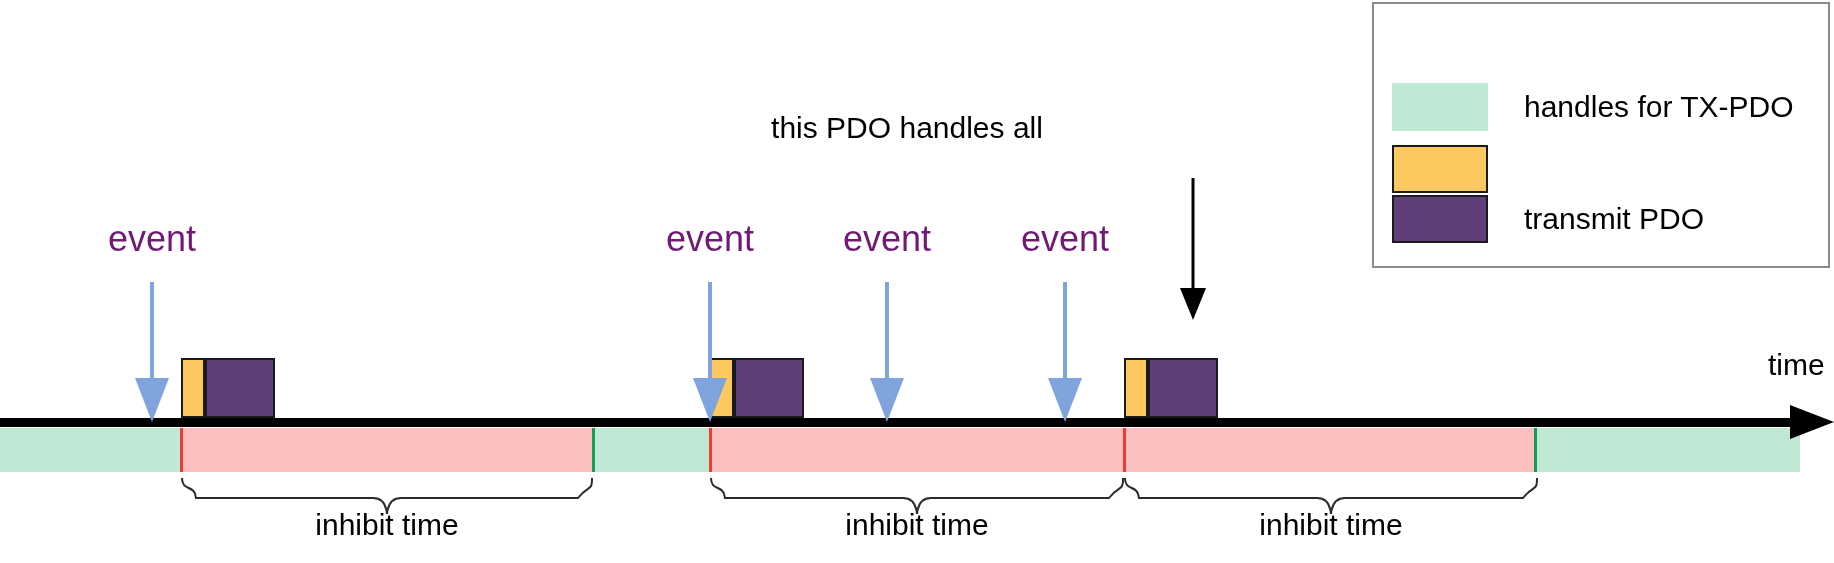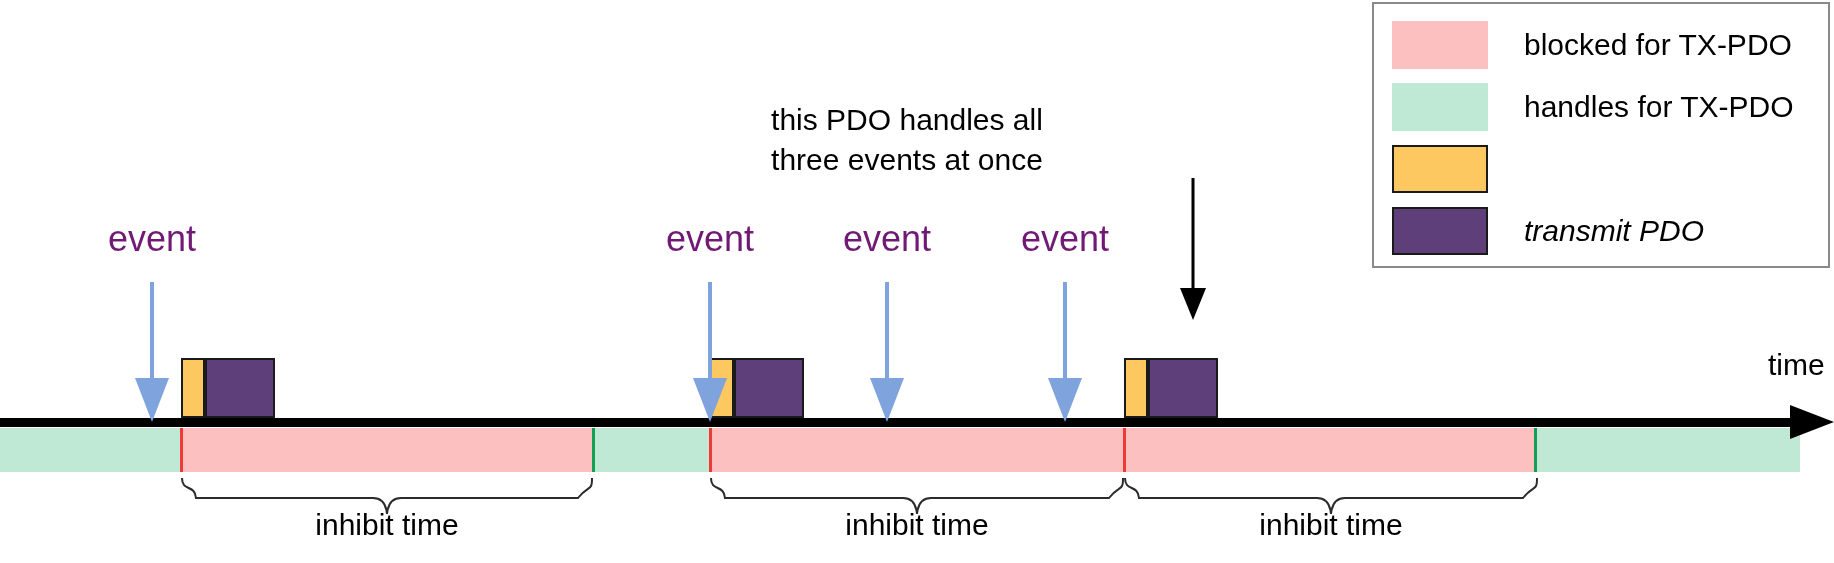--- a/index.html
+++ b/index.html
@@ -211,23 +211,22 @@
       <div class="event-head" style="left: 710px; top: 378px;"></div>
       <div class="event-label" style="left: 887px; top: 218px;">event</div>
       <div class="event-stem" style="left: 887px; top: 282px; height: 98px;"></div>
       <div class="event-head" style="left: 887px; top: 378px;"></div>
       <div class="event-label" style="left: 1065px; top: 218px;">event</div>
       <div class="event-stem" style="left: 1065px; top: 282px; height: 98px;"></div>
       <div class="event-head" style="left: 1065px; top: 378px;"></div>
     </div>
 
   <div id="callout-layer">
-    <div class="callout-text" id="callout-text" style="left: 907px; top: 100px;">
+    <div class="callout-text" id="callout-text" style="left: 907px; top: 108px;">
       <span>this PDO handles all</span><br>
-      <span>three events at once</span>
     </div>
     <div class="callout-stem" id="callout-stem" style="left: 1193px; top: 178px; height: 112px;"></div>
     <div class="callout-head" id="callout-head" style="left: 1193px; top: 288px;"></div>
   </div>
 
   <div id="braces-layer">
       <div class="brace-wrap" style="left: 181px; width: 412px;">
         <svg viewBox="0 0 412 40" preserveAspectRatio="none">
           <path d="M 1 2 C 1 16 14 8 15 22 L 192 22 C 200.4 22 205 27.6 206 38 C 207 27.6 211.6 22 220 22 L 397 22 C 408.2 8 411 16 411 2" fill="none" stroke="#2b2b2b" stroke-width="2" vector-effect="non-scaling-stroke"></path>
         </svg>
@@ -241,30 +240,26 @@
       <div class="brace-label" style="left: 917px;">inhibit time</div>
       <div class="brace-wrap" style="left: 1124px; width: 414px;">
         <svg viewBox="0 0 414 40" preserveAspectRatio="none">
           <path d="M 1 2 C 1 16 14 8 15 22 L 193 22 C 201.4 22 206 27.6 207 38 C 208 27.6 212.6 22 221 22 L 399 22 C 410.2 8 413 16 413 2" fill="none" stroke="#2b2b2b" stroke-width="2" vector-effect="non-scaling-stroke"></path>
         </svg>
       </div>
       <div class="brace-label" style="left: 1331px;">inhibit time</div>
     </div>
 
   <div id="legend">
-      <div class="legend-row" style="top: 14px;">
-        <div class="legend-swatch" style="background: rgb(252, 192, 192);"></div>
-        <div class="legend-text">blocked for TX-PDO</div>
-      </div>
       <div class="legend-row" style="top: 76px;">
         <div class="legend-swatch" style="background: rgb(191, 233, 212);"></div>
         <div class="legend-text">handles for TX-PDO</div>
       </div>
       <div class="legend-row" style="top: 138px;">
         <div class="legend-swatch bordered" style="background: rgb(253, 200, 95);"></div>
       </div>
-      <div class="legend-row" style="top: 200px; font-style: italic;">
+      <div class="legend-row" style="top: 188px;">
         <div class="legend-swatch bordered" style="background: rgb(95, 63, 122);"></div>
         <div class="legend-text">transmit PDO</div>
       </div>
     </div>
 
 </div>
 
 </body></html>

